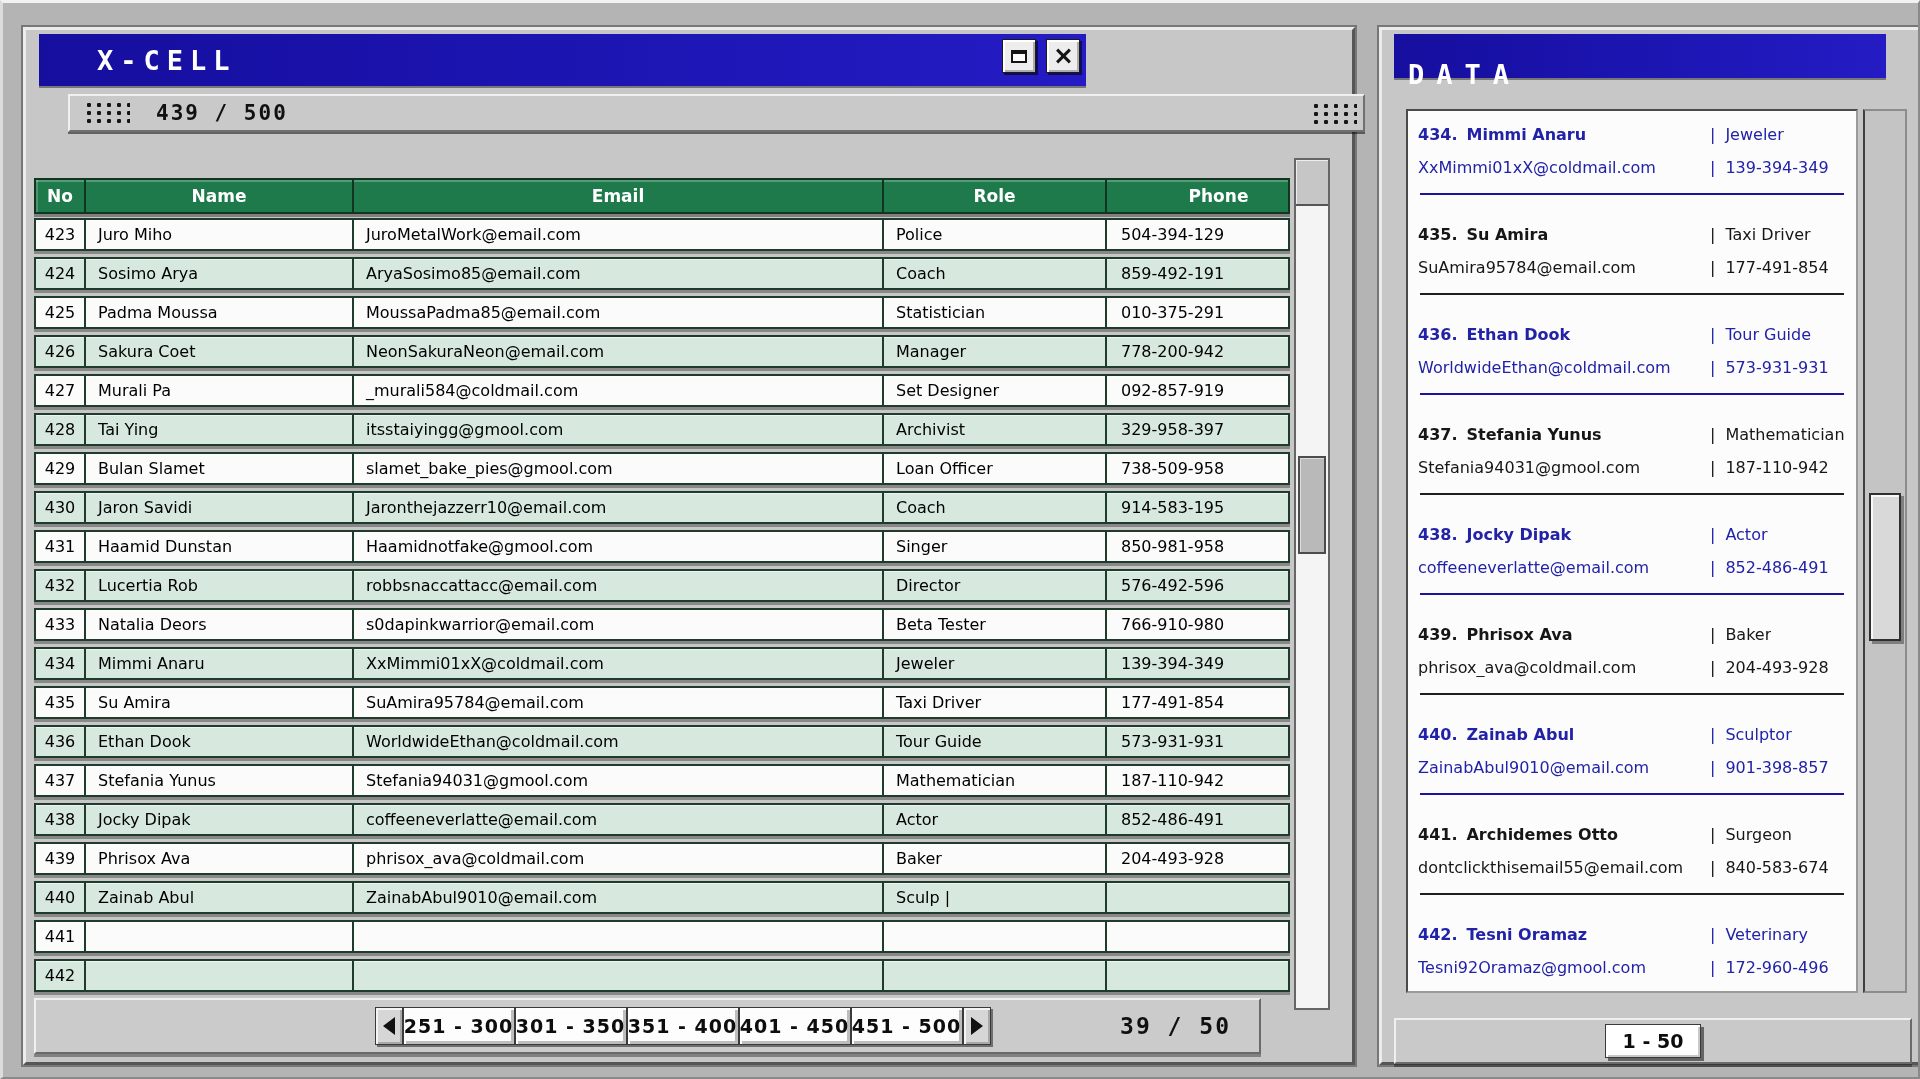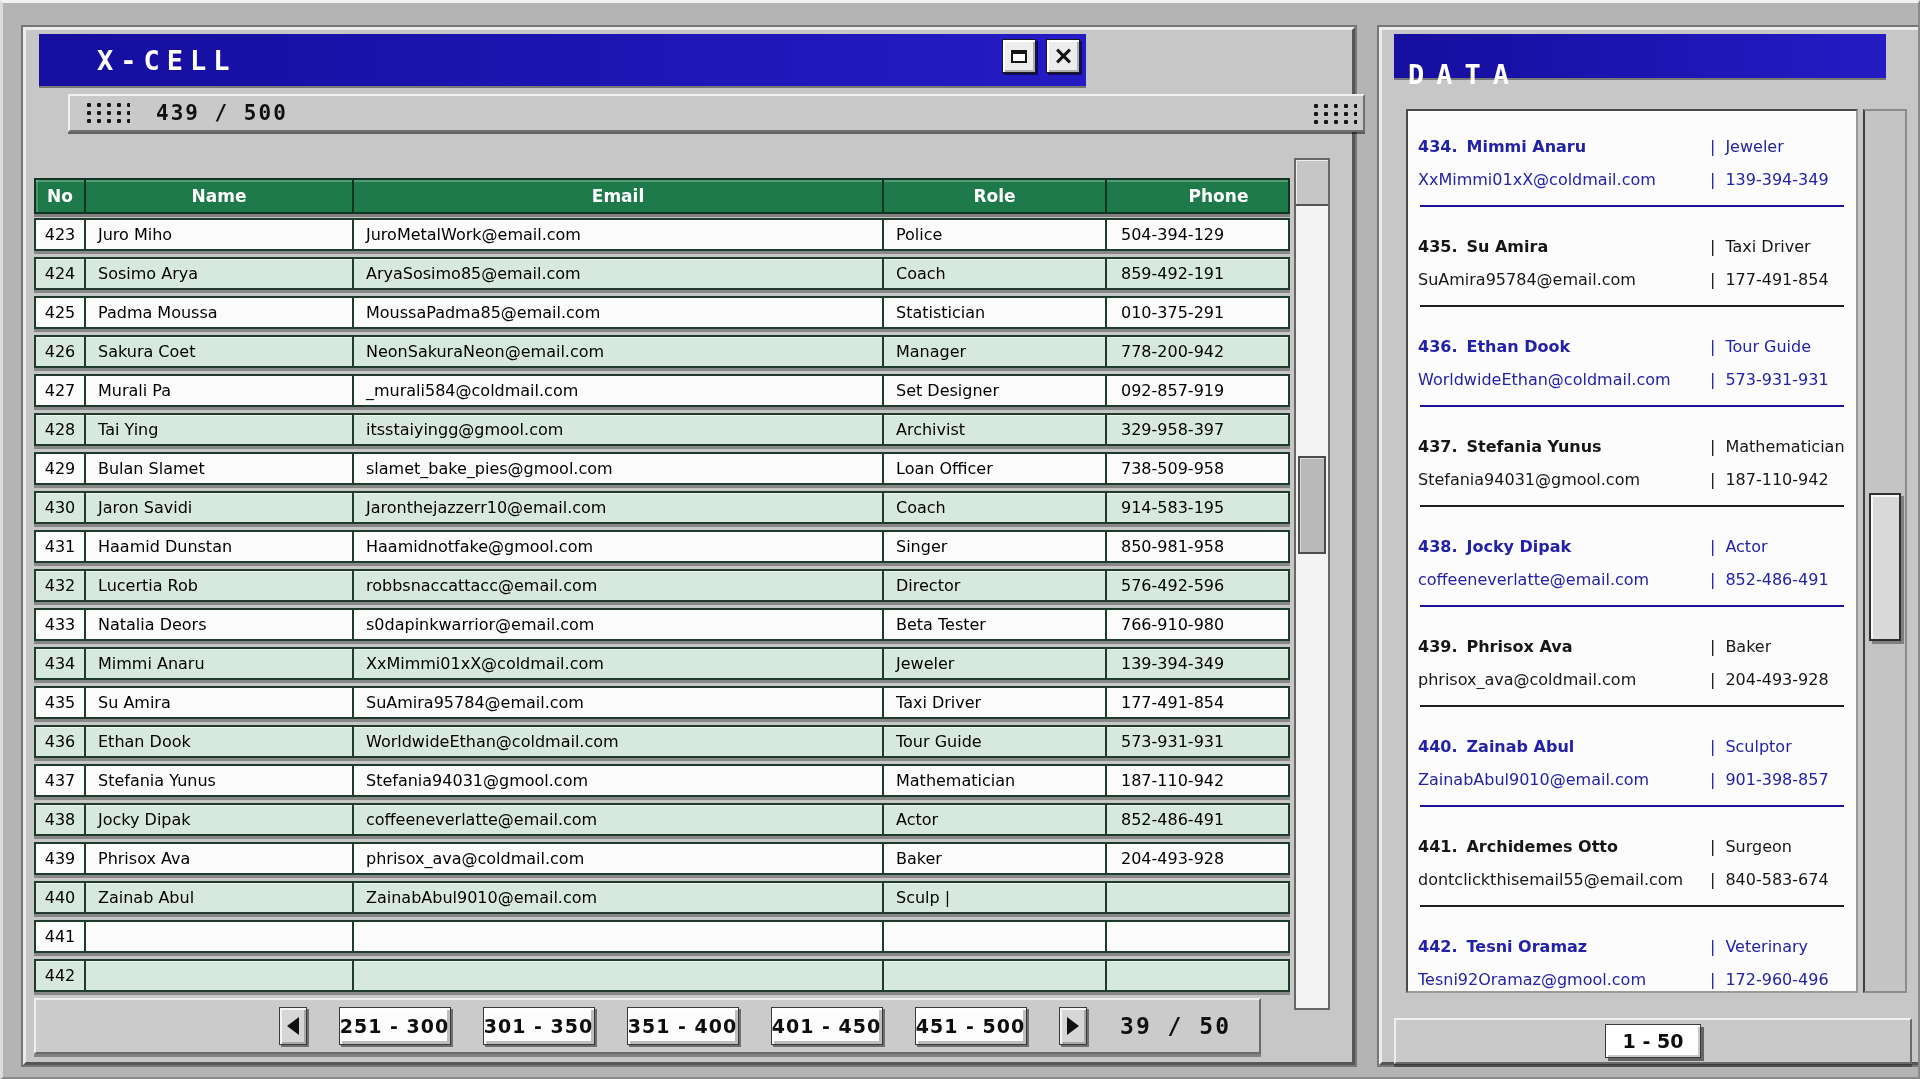--- a/index.html
+++ b/index.html
@@ -75,37 +75,37 @@
   .scrollbar-x{position:absolute;left:1268px;top:128px;width:36px;height:852px;
     background:#f4f4f4;border:2px solid #666;}
   .sb-top-box{position:absolute;left:0;top:0;right:0;height:46px;background:#c6c6c6;
     border-bottom:2px solid #555;box-shadow:inset 1px 1px 0 #eee;}
   .sb-thumb-x{position:absolute;left:2px;right:2px;top:296px;height:98px;background:#b9b9b9;
     border:2px solid #4c4c4c;box-shadow:inset 1px 1px 0 #ddd;}
 
   .bottombar{position:absolute;left:8px;top:968px;width:1227px;height:56px;background:#cbcbcb;
     border:2px solid;border-color:#efefef #6a6a6a #6a6a6a #efefef;
     box-shadow:0 3px 0 rgba(0,0,0,.35);
-    display:flex;align-items:center;justify-content:center;gap:32px;padding-left:70px;text-align:right;}
+    display:flex;align-items:center;justify-content:center;padding-left:70px;text-align:right;}
   .page-btn{width:112px;height:38px;background:#fdfdfd;border:1px solid #3a3a3a;
     box-shadow:2px 2px 0 rgba(0,0,0,.45), inset 2px 2px 0 #fff, inset -3px -3px 0 #bdbdbd;
     display:flex;align-items:center;justify-content:center;
     font-size:19px;font-weight:bold;color:#0d0d0d;letter-spacing:1px;white-space:nowrap;}
   .arrow-btn{width:28px;height:38px;background:#d6d6d6;border:1px solid #3a3a3a;
     box-shadow:2px 2px 0 rgba(0,0,0,.45), inset 2px 2px 0 #f4f4f4, inset -2px -2px 0 #a8a8a8;
     display:flex;align-items:center;justify-content:center;}
   .tri-left{width:0;height:0;border-top:9px solid transparent;border-bottom:9px solid transparent;border-right:12px solid #111;}
   .tri-right{width:0;height:0;border-top:9px solid transparent;border-bottom:9px solid transparent;border-left:12px solid #111;}
   .page-pos{position:absolute;right:28px;top:0;height:52px;line-height:52px;
     font-family:"DejaVu Sans Mono",monospace;font-weight:bold;font-size:23px;
     letter-spacing:2px;color:#101010;}
 
   .data-panel{position:absolute;left:24px;top:79px;width:452px;height:884px;background:#fcfcfc;
     border:2px solid;border-color:#4a4a4a #9a9a9a #9a9a9a #4a4a4a;overflow:hidden;}
-  .entry{height:100px;padding:19px 10px 0;}
+  .entry{height:100px;padding:7px 10px 0;}
   .e-line{display:flex;height:33px;align-items:center;font-size:16px;white-space:nowrap;}
   .e-left{width:292px;flex:none;display:flex;overflow:hidden;}
   .e-line1 .e-left{font-weight:bold;}
   .e-idx{margin-right:9px;}
   .e-right{display:flex;overflow:hidden;}
   .pipe{margin-right:10px;}
   .e-sep{border-top:2px solid #1f1f1f;margin:9px 2px 0;}
   .entry:nth-child(odd){color:var(--entry-blue);}
   .entry:nth-child(odd) .e-sep{border-color:var(--separator-navy);}
   .entry:nth-child(even){color:#161616;}

